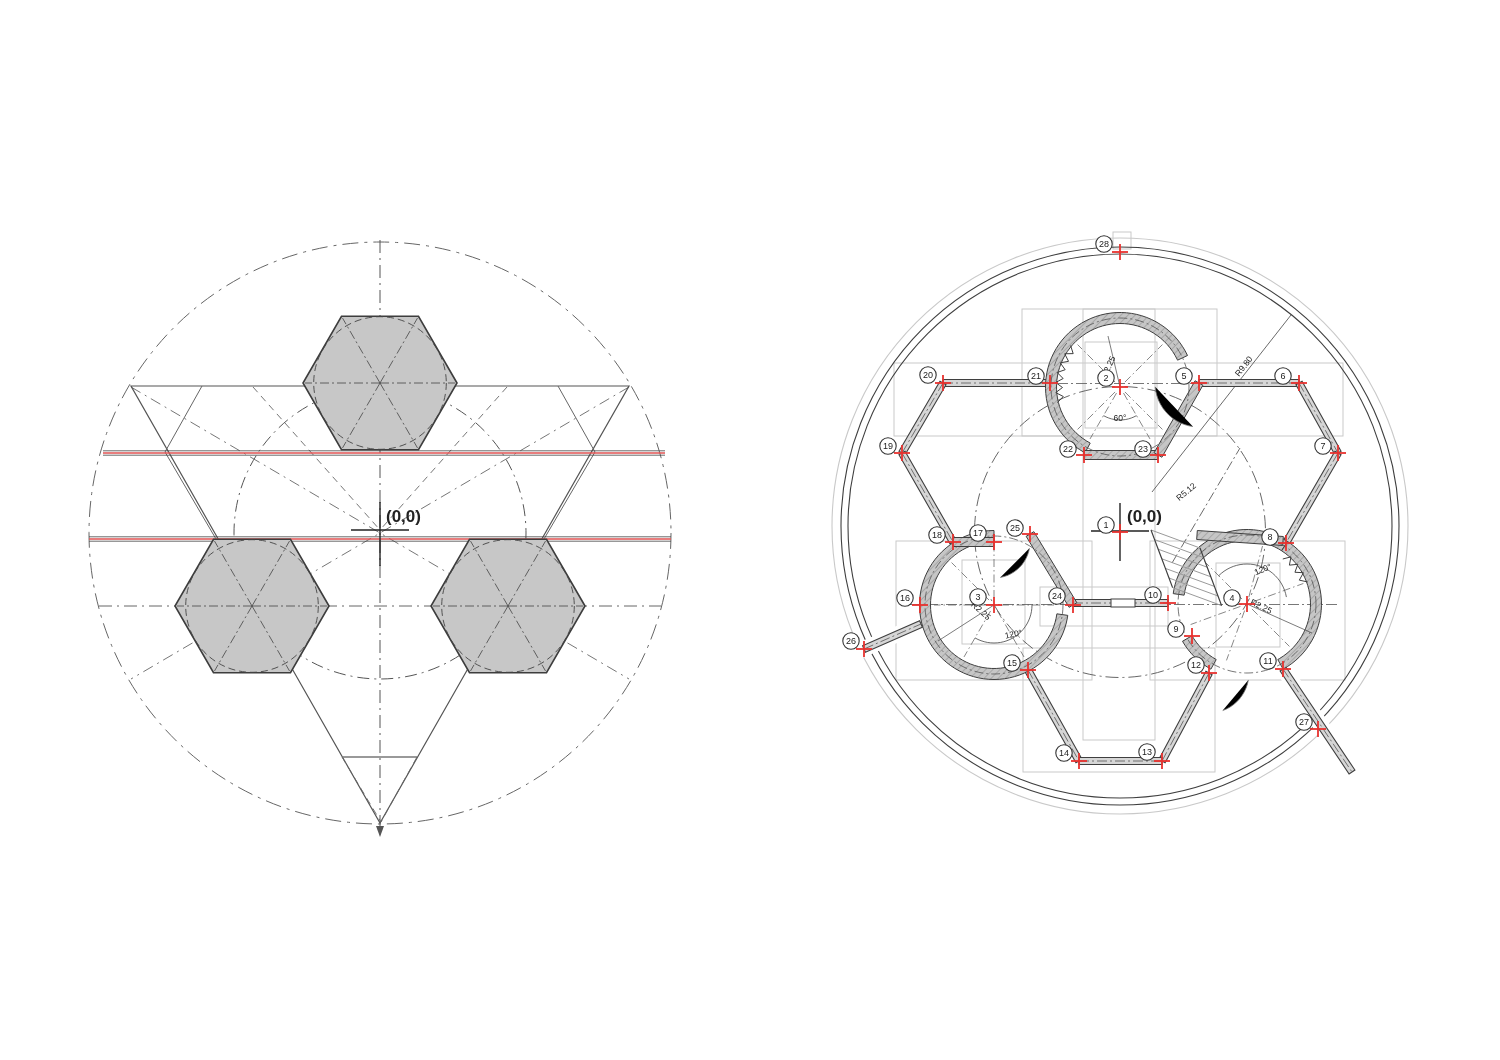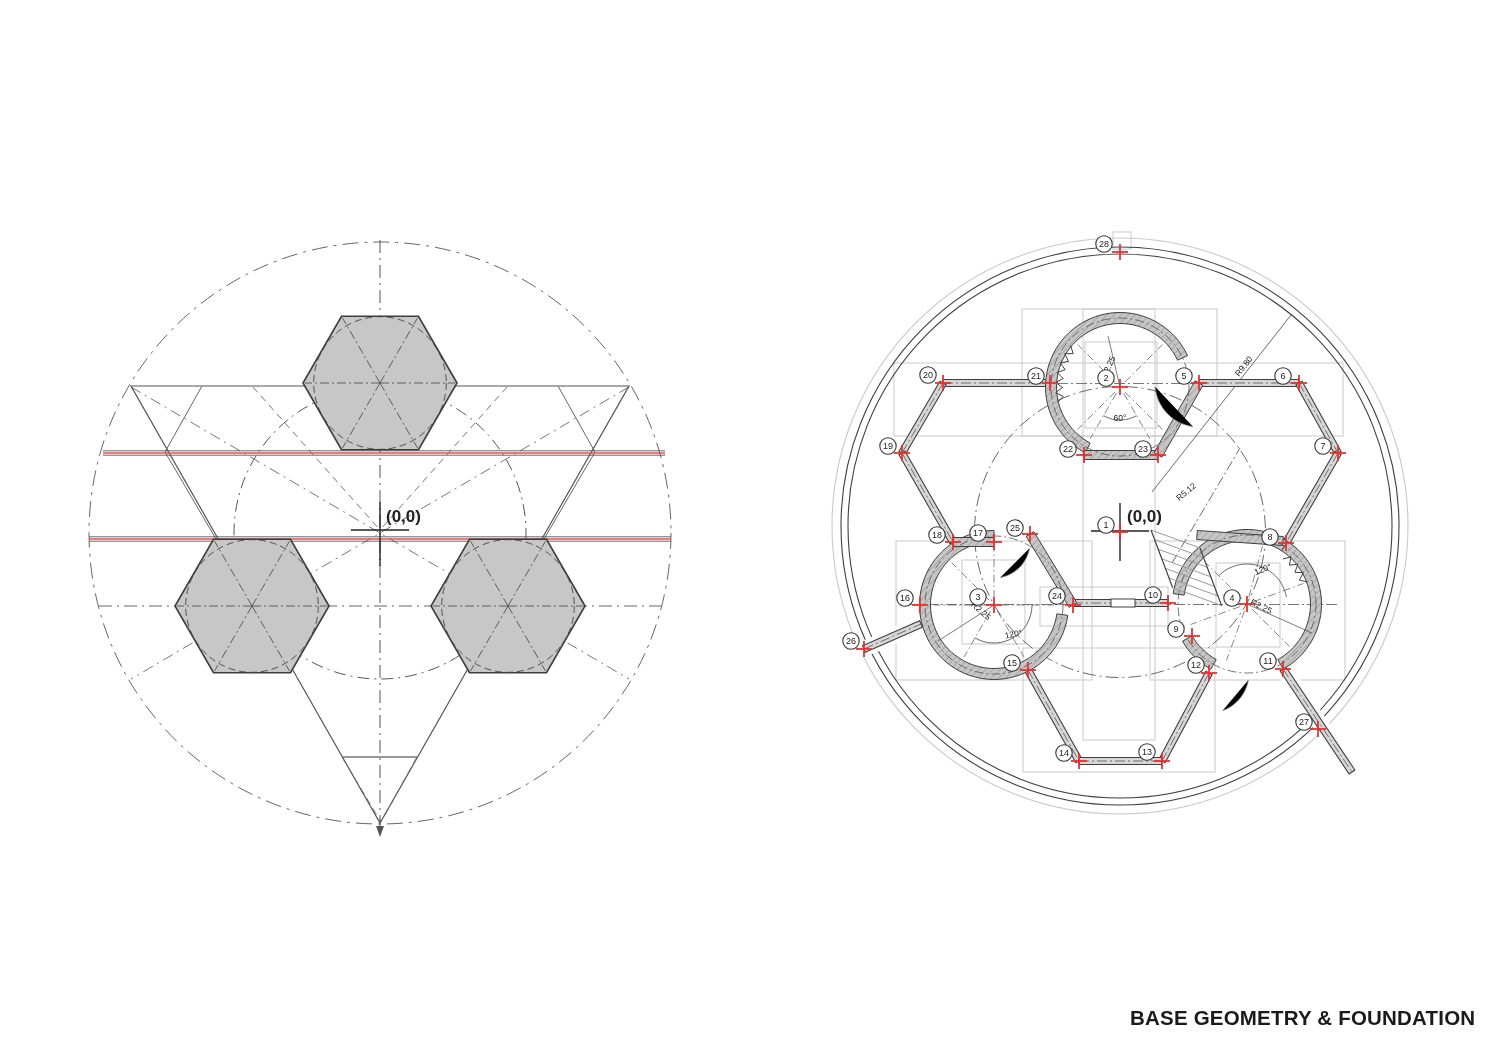--- a/index.html
+++ b/index.html
@@ -296,14 +296,13 @@
         <circle cx="1015" cy="528" r="8.2" stroke="#333" stroke-width="1.1" fill="#fff"></circle>
         <text x="1015" y="531.2" font-size="9" font-weight="normal" fill="#222" text-anchor="middle">25</text>
         <circle cx="851" cy="641" r="8.2" stroke="#333" stroke-width="1.1" fill="#fff"></circle>
         <text x="851" y="644.2" font-size="9" font-weight="normal" fill="#222" text-anchor="middle">26</text>
         <circle cx="1304" cy="722" r="8.2" stroke="#333" stroke-width="1.1" fill="#fff"></circle>
         <text x="1304" y="725.2" font-size="9" font-weight="normal" fill="#222" text-anchor="middle">27</text>
         <circle cx="1104" cy="244" r="8.2" stroke="#333" stroke-width="1.1" fill="#fff"></circle>
         <text x="1104" y="247.2" font-size="9" font-weight="normal" fill="#222" text-anchor="middle">28</text>
       </g>
   </svg>
-  <div id="title-block">BASE GEOMETRY &amp; FOUNDATION</div>
 </div>
 
 </body></html>

